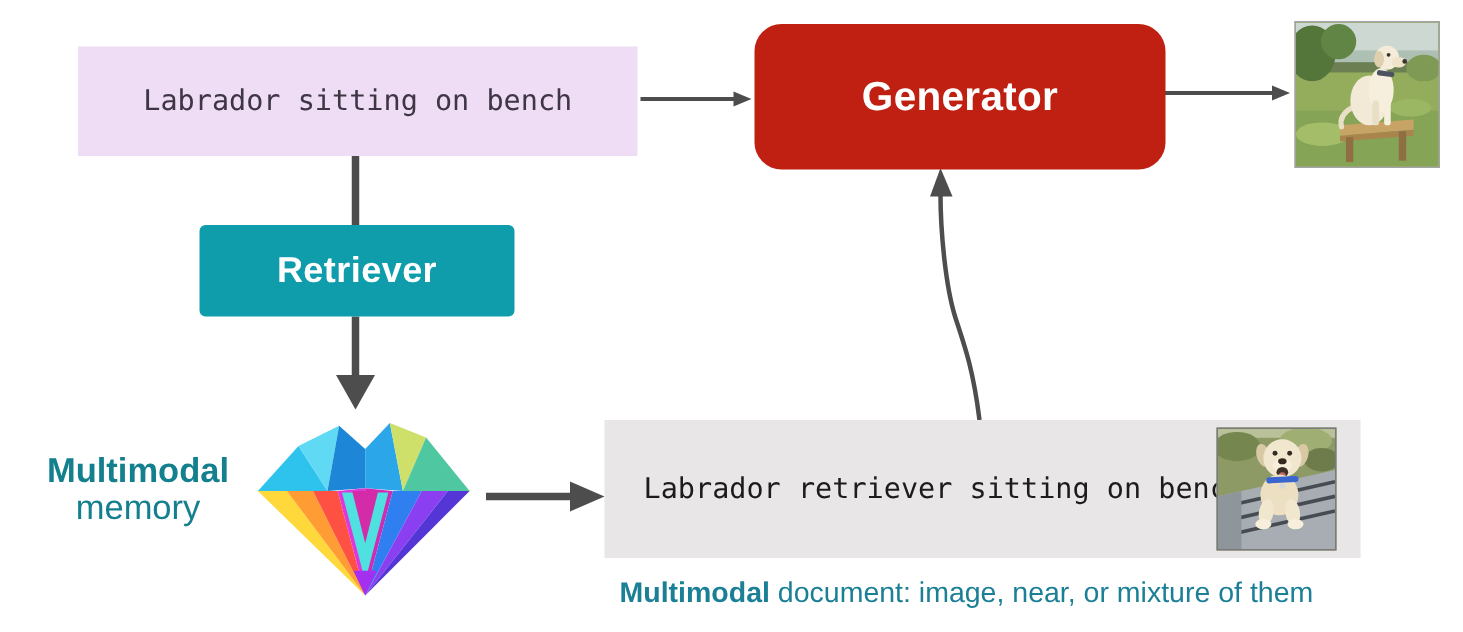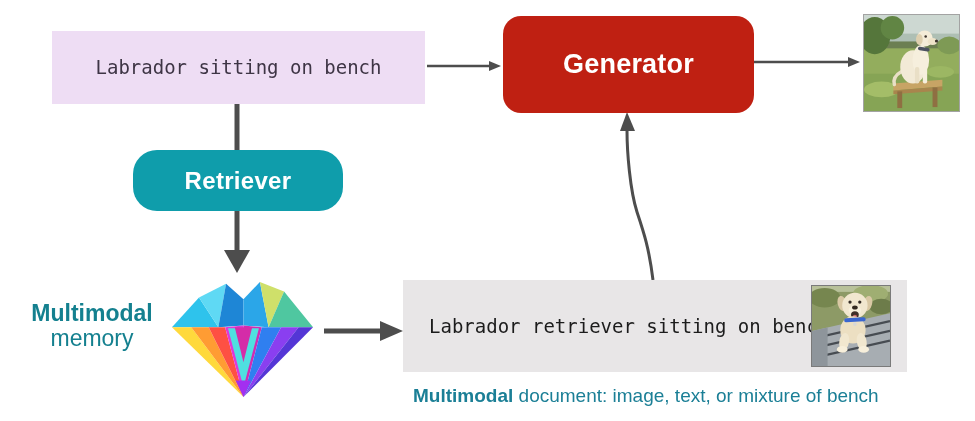--- a/index.html
+++ b/index.html
@@ -16,36 +16,36 @@
 
   .query-box{
     position:absolute;left:52px;top:31px;width:373px;height:73px;
     background:var(--query-pink);display:flex;flex-direction:row;
     align-items:center;justify-content:center;
     font-family:"DejaVu Sans Mono","Liberation Mono",monospace;
     font-size:19px;line-height:1.45;color:var(--query-text);text-align:center;
   }
 
   .generator-box{
-    position:absolute;left:503px;top:16px;width:251px;height:97px;
+    position:absolute;left:503px;top:16px;width:274px;height:97px;
     background:var(--generator-red);border-radius:18px;color:var(--white);
     display:flex;flex-direction:column;align-items:center;justify-content:center;
   }
   .gen-title{font-size:27px;font-weight:700;letter-spacing:.2px;}
   .gen-sub{font-size:18px;margin-top:3px;}
   .gen-sub b{font-weight:700;}
 
   .output-image{
     position:absolute;left:863px;top:14px;width:97px;height:98px;
     border:1px solid #a3a3a3;box-sizing:border-box;overflow:hidden;background:#93ad5d;
   }
 
   .retriever-box{
     position:absolute;left:133px;top:150px;width:210px;height:61px;
-    background:var(--retriever-teal);border-radius:24px;color:var(--white);
+    background:var(--retriever-teal);border-radius:4px;color:var(--white);
     display:flex;align-items:center;justify-content:center;
     font-size:24px;font-weight:700;letter-spacing:.3px;
   }
 
   .memory-label{
     position:absolute;left:22px;top:301px;width:140px;text-align:center;
     color:var(--memory-teal);font-size:23px;line-height:1.08;
   }
   .mem-bold{font-weight:700;}
   .mem-reg{font-weight:400;text-align:center;}
@@ -207,15 +207,15 @@
         <rect x="33" y="32.5" width="22" height="4.2" rx="2" fill="#3a66d0" transform="rotate(-3 44 34)"></rect>
         <circle cx="44" cy="39" r="1.9" fill="#d8d8d8"></circle>
         <ellipse cx="33" cy="57" rx="5" ry="9" fill="#f1e7cf" transform="rotate(10 33 57)"></ellipse>
         <ellipse cx="51" cy="57" rx="5" ry="9" fill="#f1e7cf" transform="rotate(-10 51 57)"></ellipse>
         <ellipse cx="31" cy="65" rx="5.5" ry="3.5" fill="#f7efdb"></ellipse>
         <ellipse cx="53" cy="65" rx="5.5" ry="3.5" fill="#f7efdb"></ellipse>
       </svg>
     </div>
   </div>
 
-  <div class="caption"><b>Multimodal</b><span> document: image, text, or mixture of bench</span></div>
+  <div class="caption"><b>Multimodal</b><span> document: image, near, or mixture of them</span></div>
 
 </div>
 
 </body></html>

